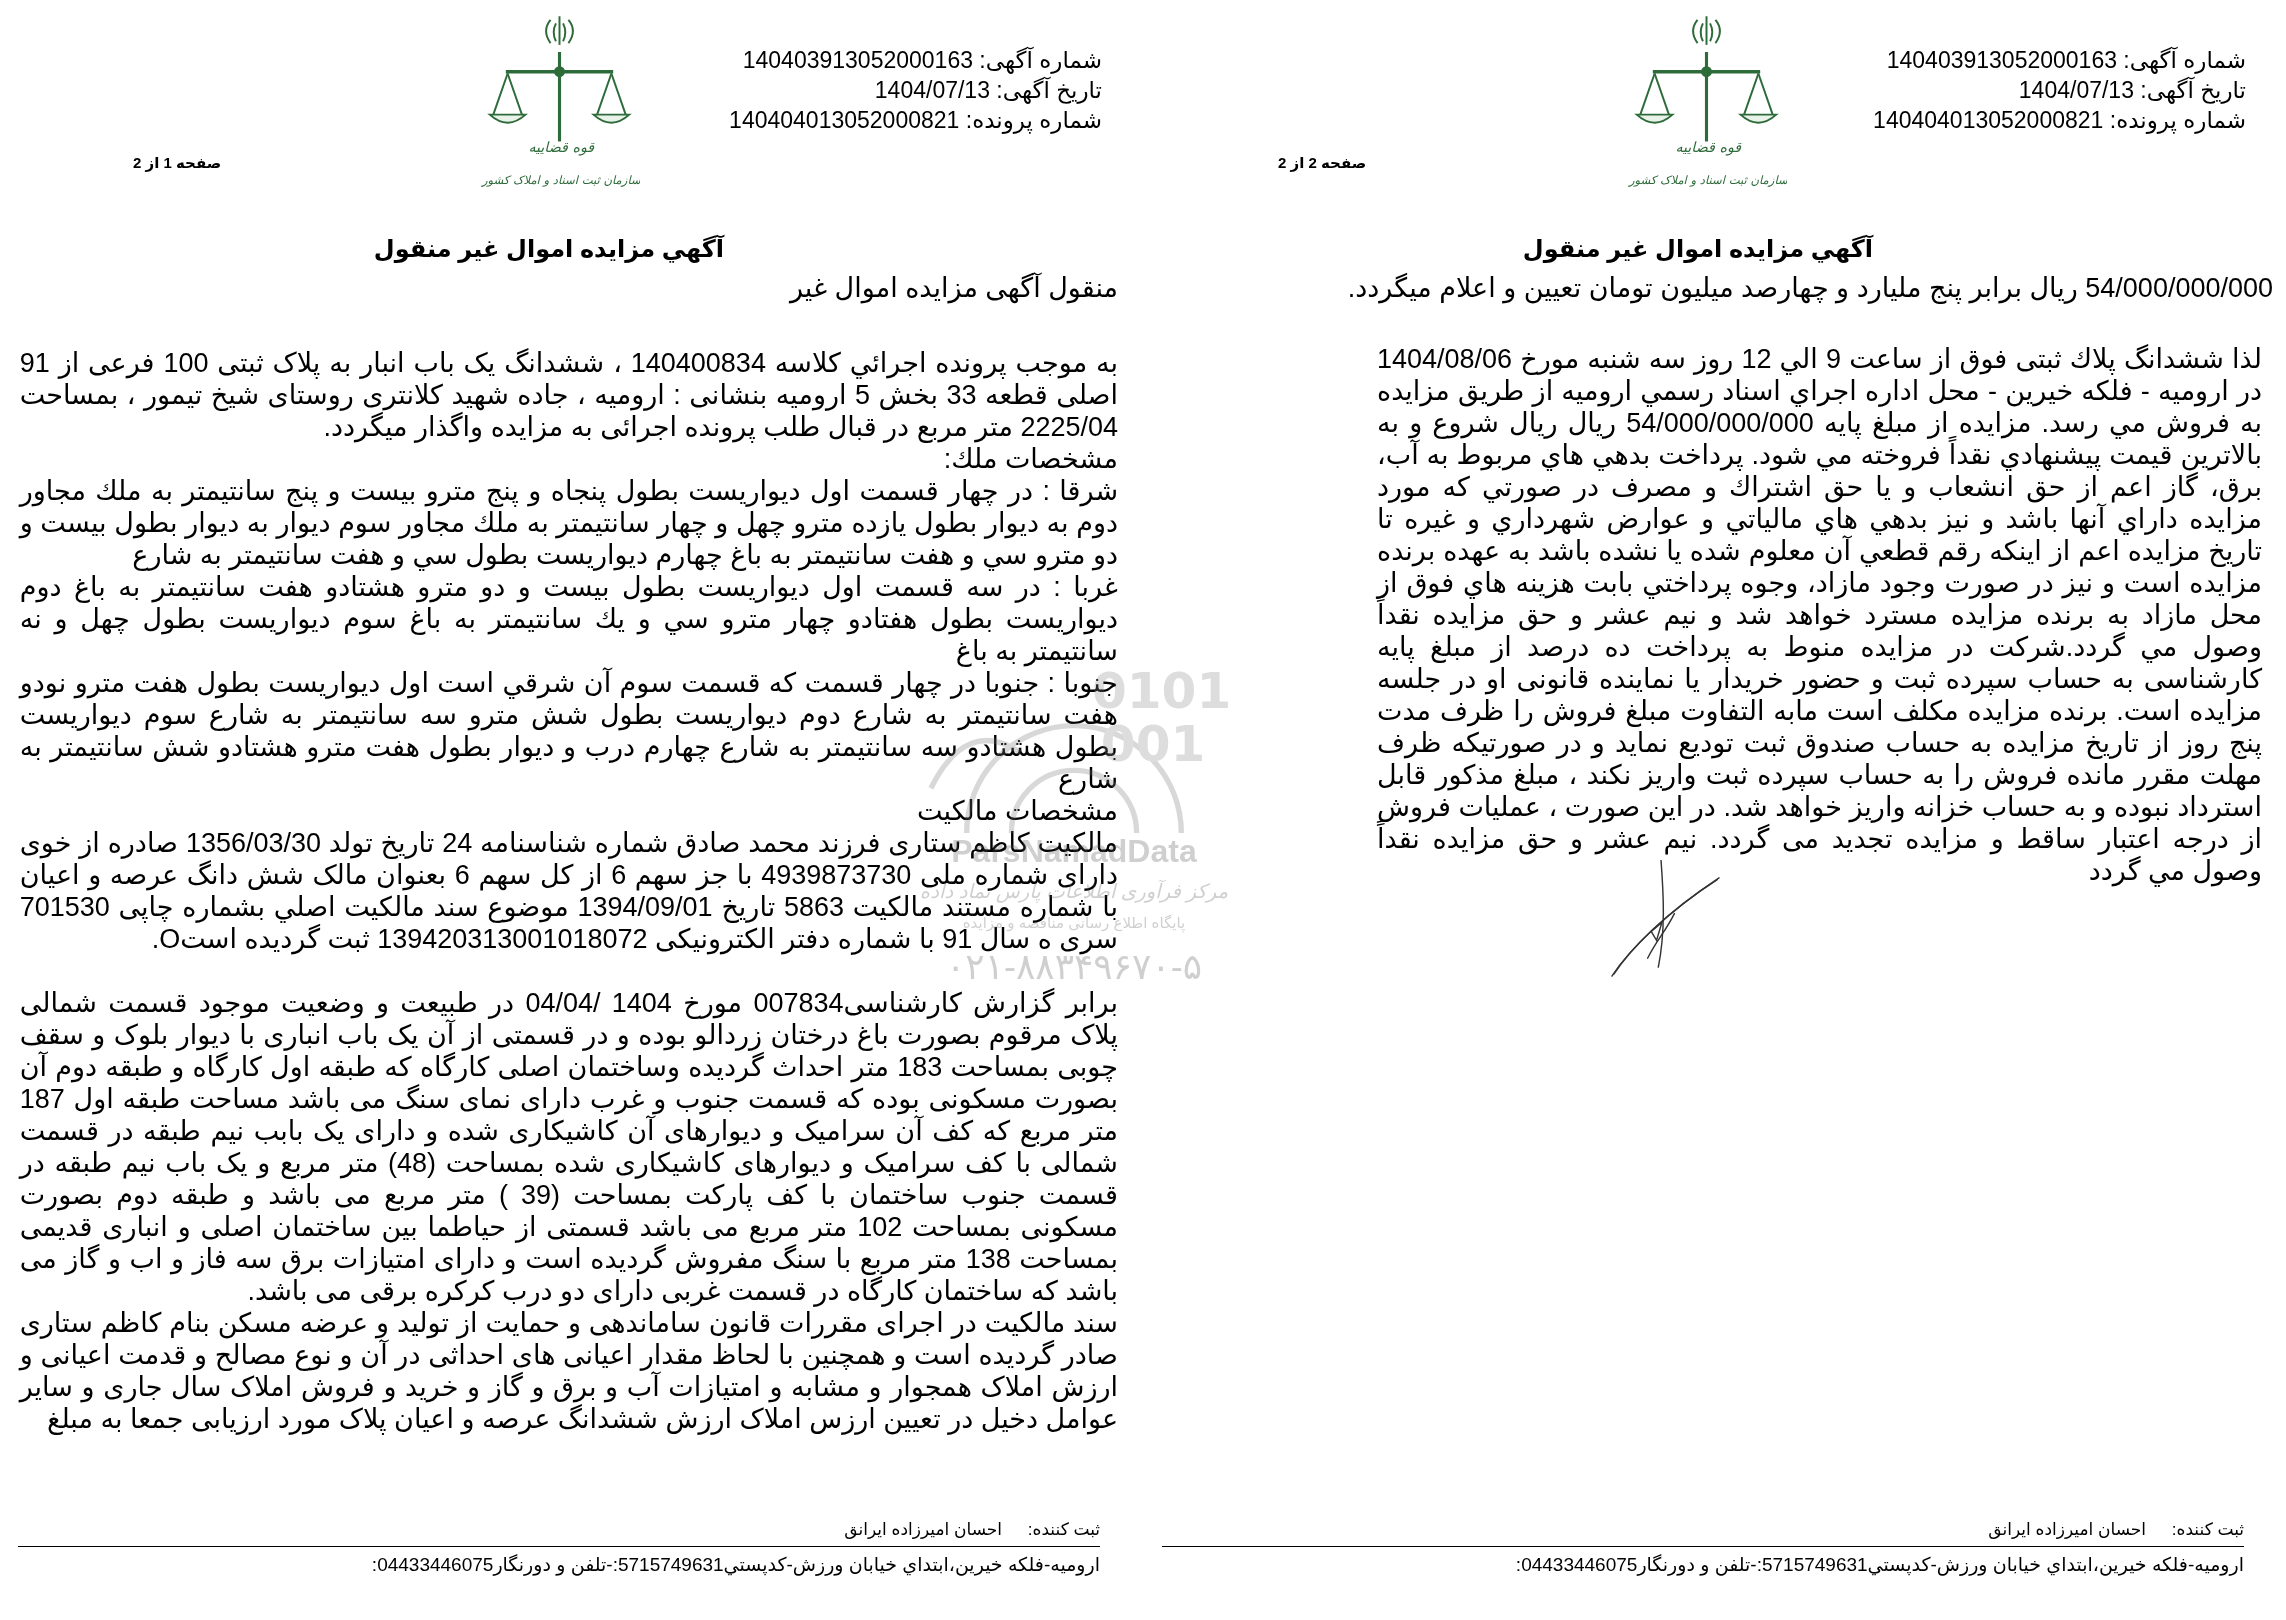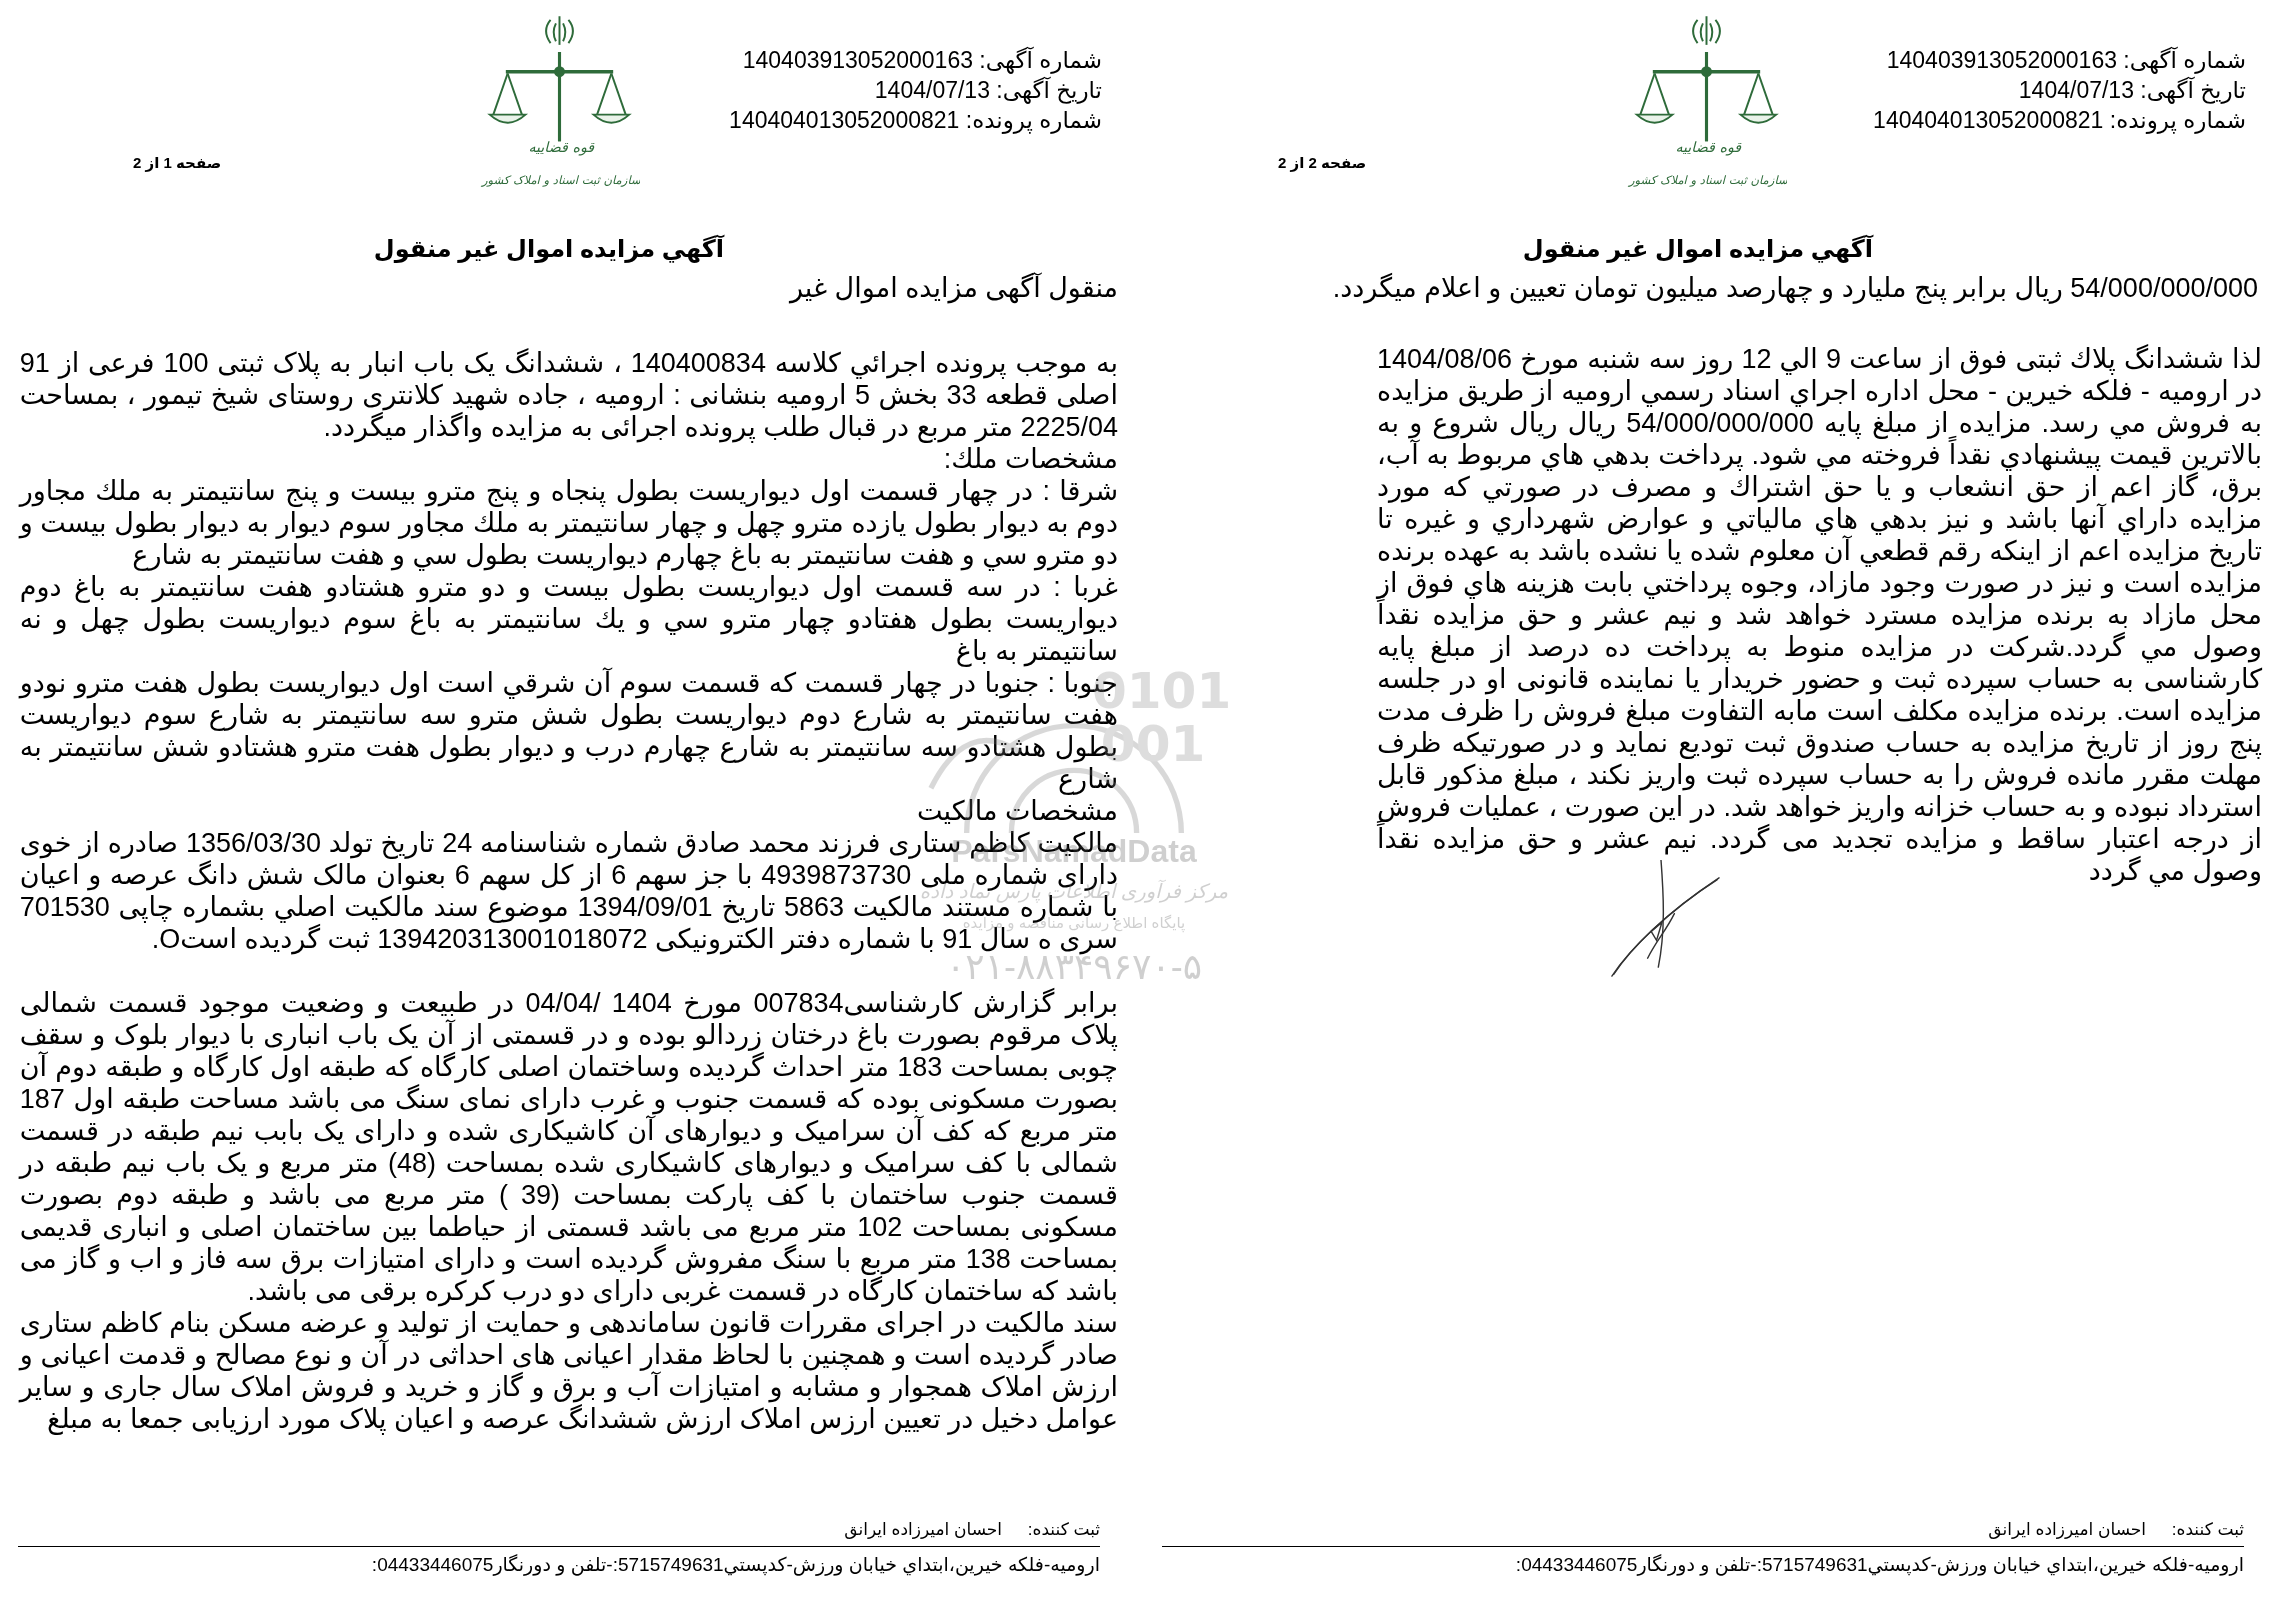--- a/index.html
+++ b/index.html
@@ -25,21 +25,21 @@
   .p1 .doc-title { right: 419px; }
   .p2 .doc-title { right: 414px; }
 
   .body-text { position: absolute; right: 25px; left: 19.7px; font-size: 27px; line-height: 32px;
                text-align: justify; text-align-last: right; }
   .body-text p { margin: 0; }
   .body-text .gap { height: 32px; }
 
   .p1 .subtitle { position: absolute; top: 272px; right: 25px; font-size: 27px; white-space: nowrap; }
   .p1 .body-text { top: 347px; }
-  .p2 .amount-line { position: absolute; top: 272px; right: 29px; font-size: 27px; white-space: nowrap; }
+  .p2 .amount-line { position: absolute; top: 272px; right: 14px; font-size: 27px; white-space: nowrap; }
   .p2 .body-text { top: 343px; left: 233px; }
 
   .footer { position: absolute; left: 18px; right: 43px; top: 1519px; }
   .footer .reg { font-size: 17px; text-align: right; padding-right: 0; height: 23px; white-space: nowrap; }
   .footer .reg .lbl { margin-left: 21px; }
   .footer .rule { height: 1.8px; background: #000; margin-top: 3.6px; }
   .footer .addr { font-size: 19px; text-align: right; margin-top: 5.4px; white-space: nowrap; }
 
   .watermark { position: absolute; left: 913px; top: 645px; width: 322px; height: 376px; opacity: 0.28; pointer-events: none; }
   .watermark .wm-brand { position: absolute; top: 188px; left: 0; width: 322px; text-align: center;

